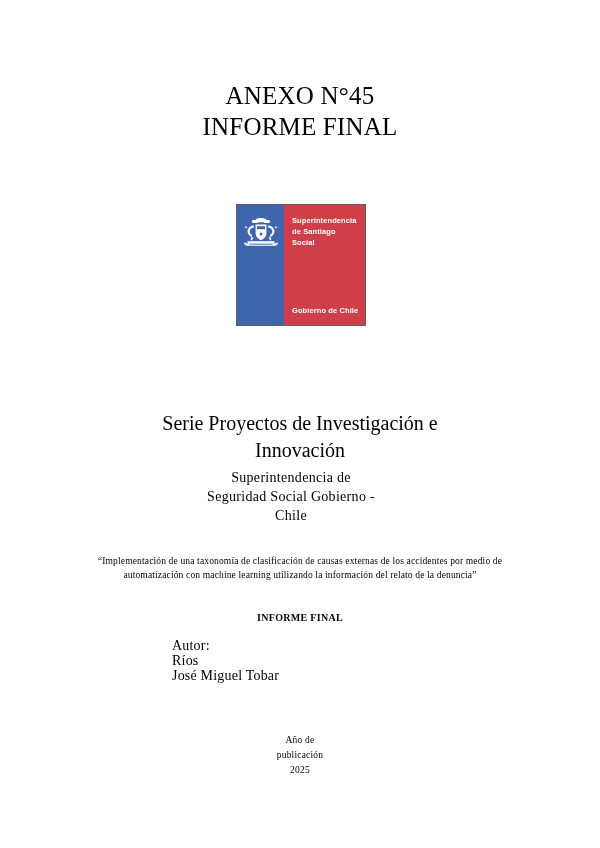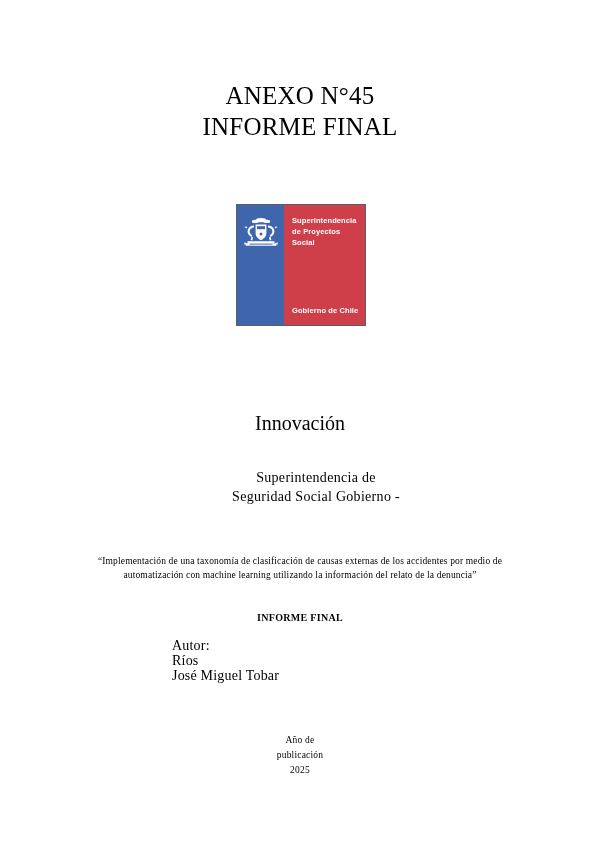--- a/index.html
+++ b/index.html
@@ -116,21 +116,21 @@
     line-height: 27px;
     font-weight: 400;
   }
   .series-title .line {
     display: block;
   }
 
   .org-block {
     position: absolute;
     top: 468px;
-    left: 136px;
+    left: 111px;
     width: 360px;
     text-align: center;
     font-size: 14px;
     line-height: 19px;
     font-weight: 400;
     letter-spacing: 0.3px;
   }
   .org-block .line {
     display: block;
   }
@@ -233,36 +233,38 @@
             <rect x="16.0" y="9.2" width="8.0" height="3.0"></rect>
             <circle cx="20" cy="17.0" r="1.5"></circle>
             <rect x="8.5" y="26.7" width="23" height="0.9"></rect>
           </g>
         </svg>
       </div>
 
       <div class="logo-red">
         <div class="logo-org">
           <span>Superintendencia</span>
-          <span>de Proyectos</span>
+          <span>de Santiago</span>
           <span>Social</span>
         </div>
         <div class="logo-gov">Gobierno de Chile</div>
       </div>
 
     </div>
   </div>
 
   <div class="series-title">
+    <span class="line">Serie Proyectos de Investigación e</span>
     <span class="line">Innovación</span>
   </div>
 
   <div class="org-block">
     <span class="line">Superintendencia de</span>
     <span class="line">Seguridad Social Gobierno -</span>
+    <span class="line">Chile</span>
   </div>
 
   <div class="project-quote">“Implementación de una taxonomía de clasificación de causas externas de los accidentes por medio de automatización con machine learning utilizando la información del relato de la denuncia”</div>
 
   <div class="report-label">INFORME FINAL</div>
 
   <div class="author-block">
     <span class="line">Autor:</span>
     <span class="line">Ríos</span>
     <span class="line">José Miguel Tobar</span>

